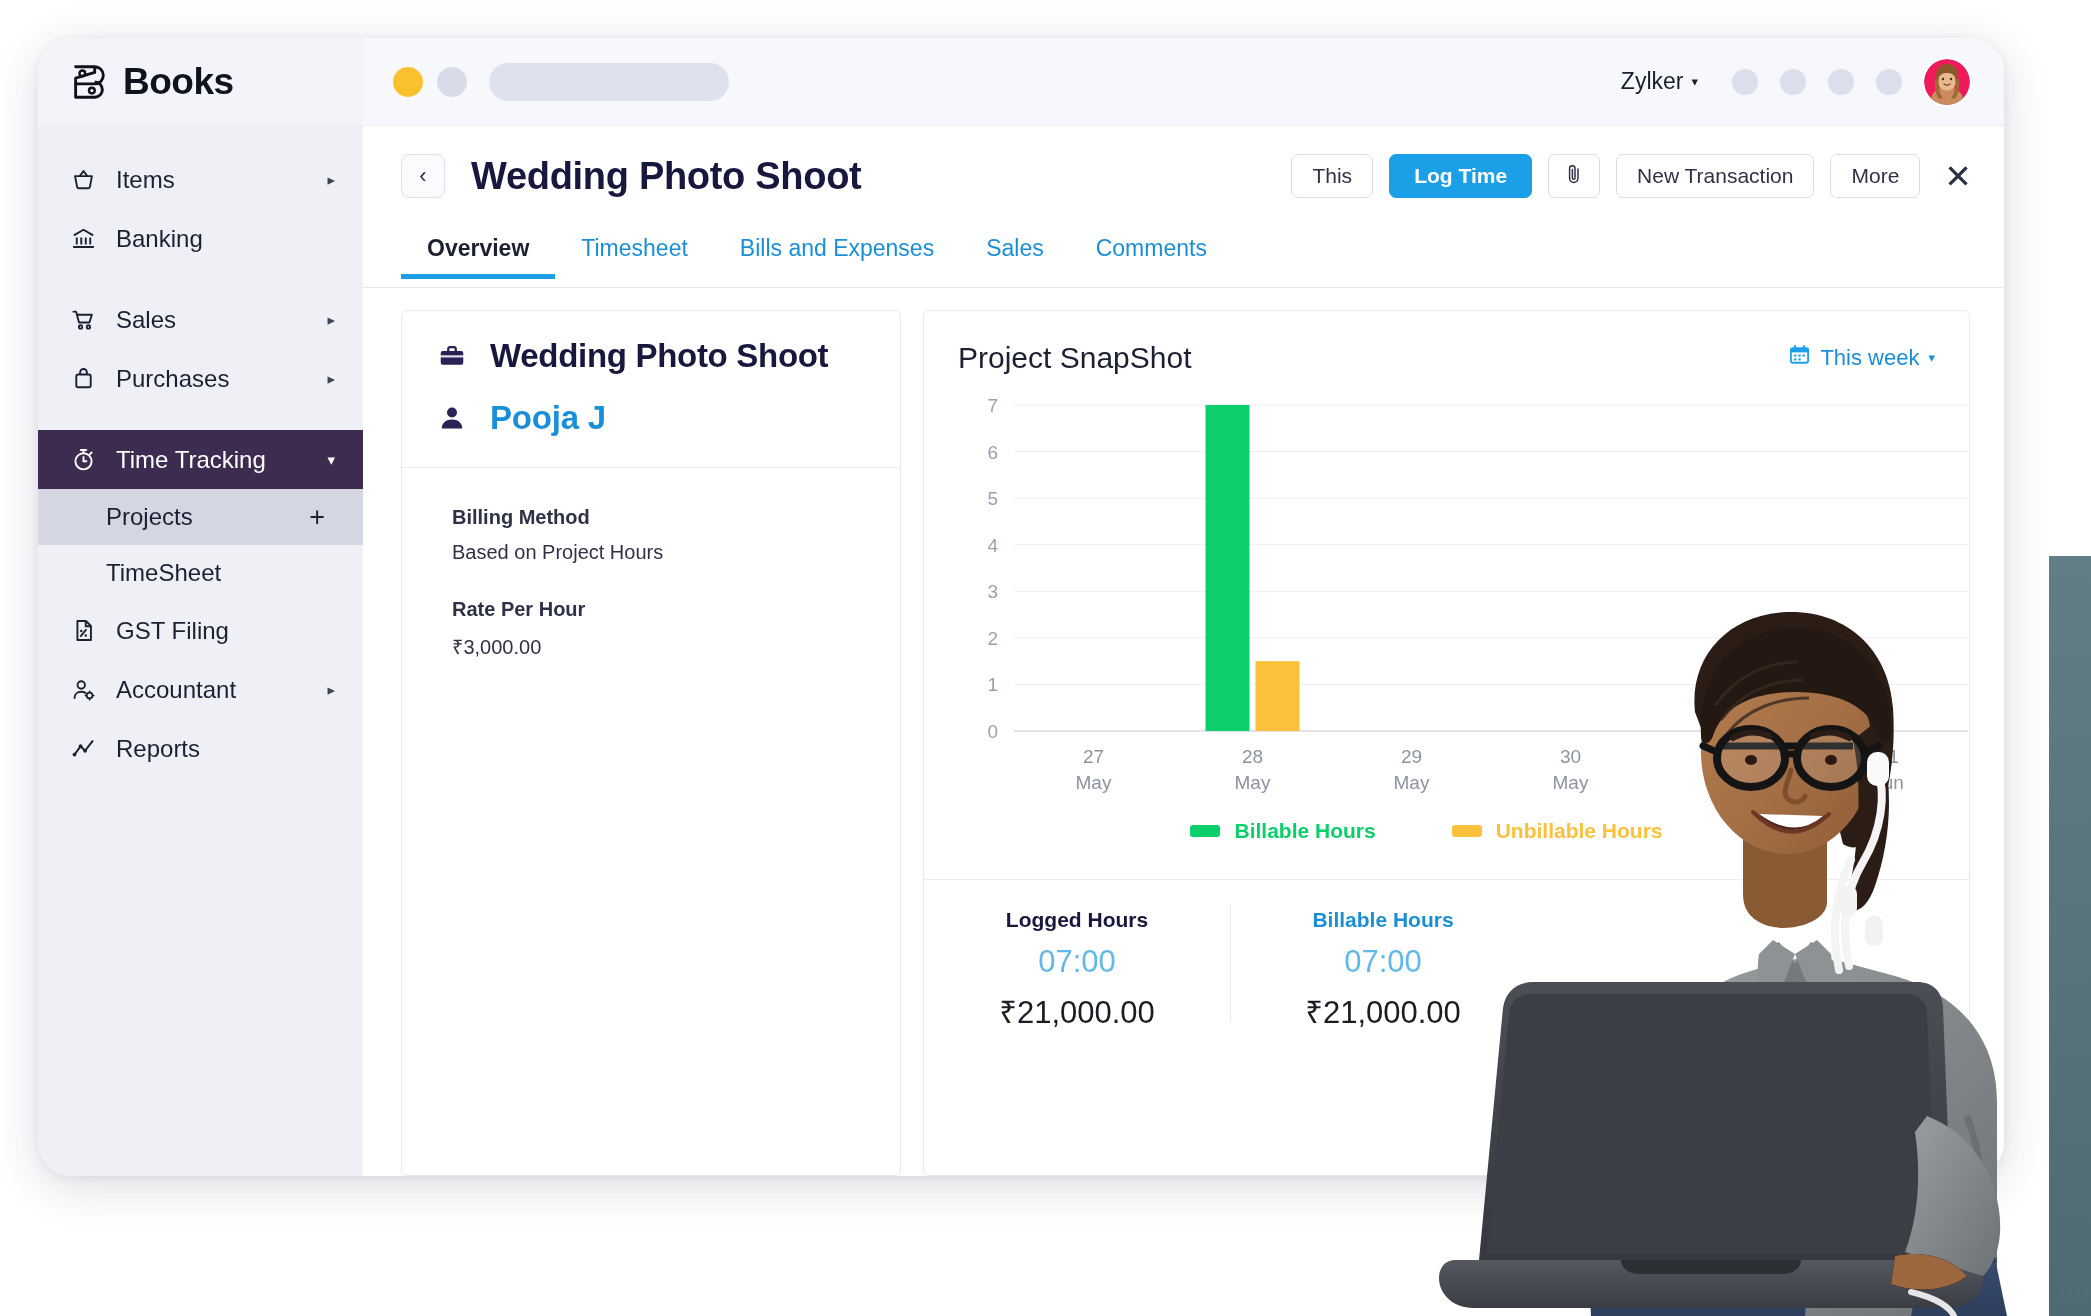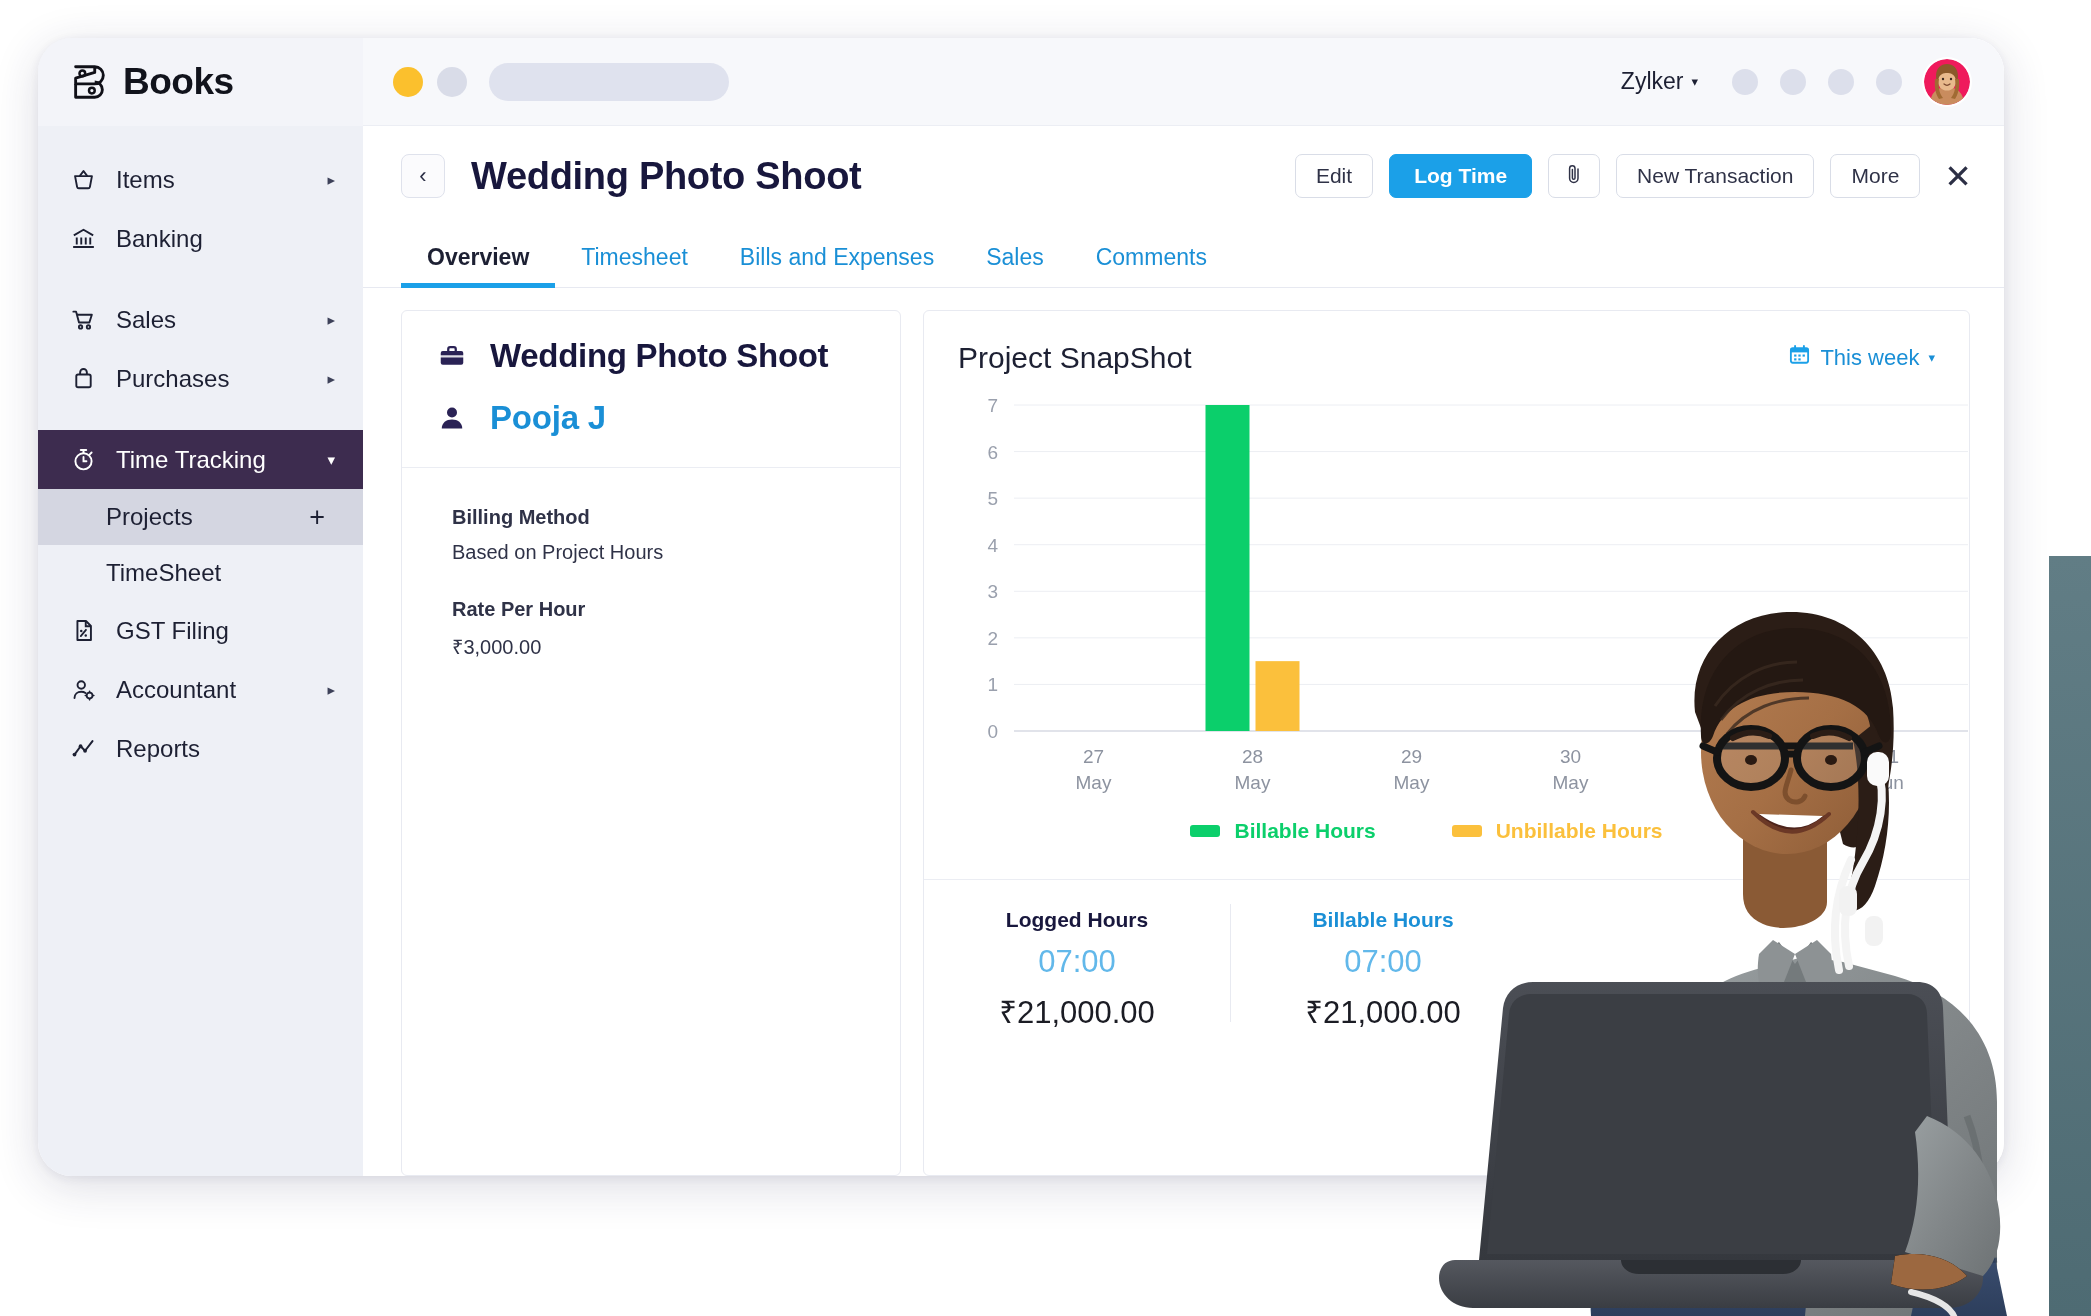--- a/index.html
+++ b/index.html
@@ -178,21 +178,21 @@
   }
   .btn.icon { width: 52px; padding: 0; }
   .close-x {
     font-size: 33px; color: #2c2f45; margin-left: 8px;
     cursor: pointer; line-height: 1; font-weight: 300;
   }
 
   
   .tabs {
     display: flex;
-    align-items: flex-end;
+    align-items: center;
     gap: 0;
     padding: 0 38px;
     border-bottom: 1px solid #e7e9f1;
     height: 62px;
   }
   .tab {
     font-size: 23px;
     color: #1a8fd6;
     padding: 0 26px 16px 26px;
     cursor: pointer;
@@ -467,21 +467,21 @@
         </span>
       </div>
 
       <div class="page-head">
         <div class="back-btn">
           <span>‹</span>
         </div>
         <div class="page-title">Wedding Photo Shoot</div>
         <div class="head-spacer"></div>
         <div class="actions">
-          <button class="btn">Edit</button>
+          <button class="btn">This</button>
           <button class="btn primary">Log Time</button>
           <button class="btn icon">
             <span>
               <svg width="20" height="24" viewBox="0 0 20 24">
                   <path d="M14 7 v9.2 a4.2 4.2 0 0 1 -8.4 0 V6.4 a2.7 2.7 0 0 1 5.4 0 v9.6 a1.3 1.3 0 0 1 -2.6 0 V7.4" fill="none" stroke="#2f3247" stroke-width="1.5" stroke-linecap="round"></path>
                 </svg>
             </span>
           </button>
           <button class="btn">New Transaction</button>
           <button class="btn">More</button>

